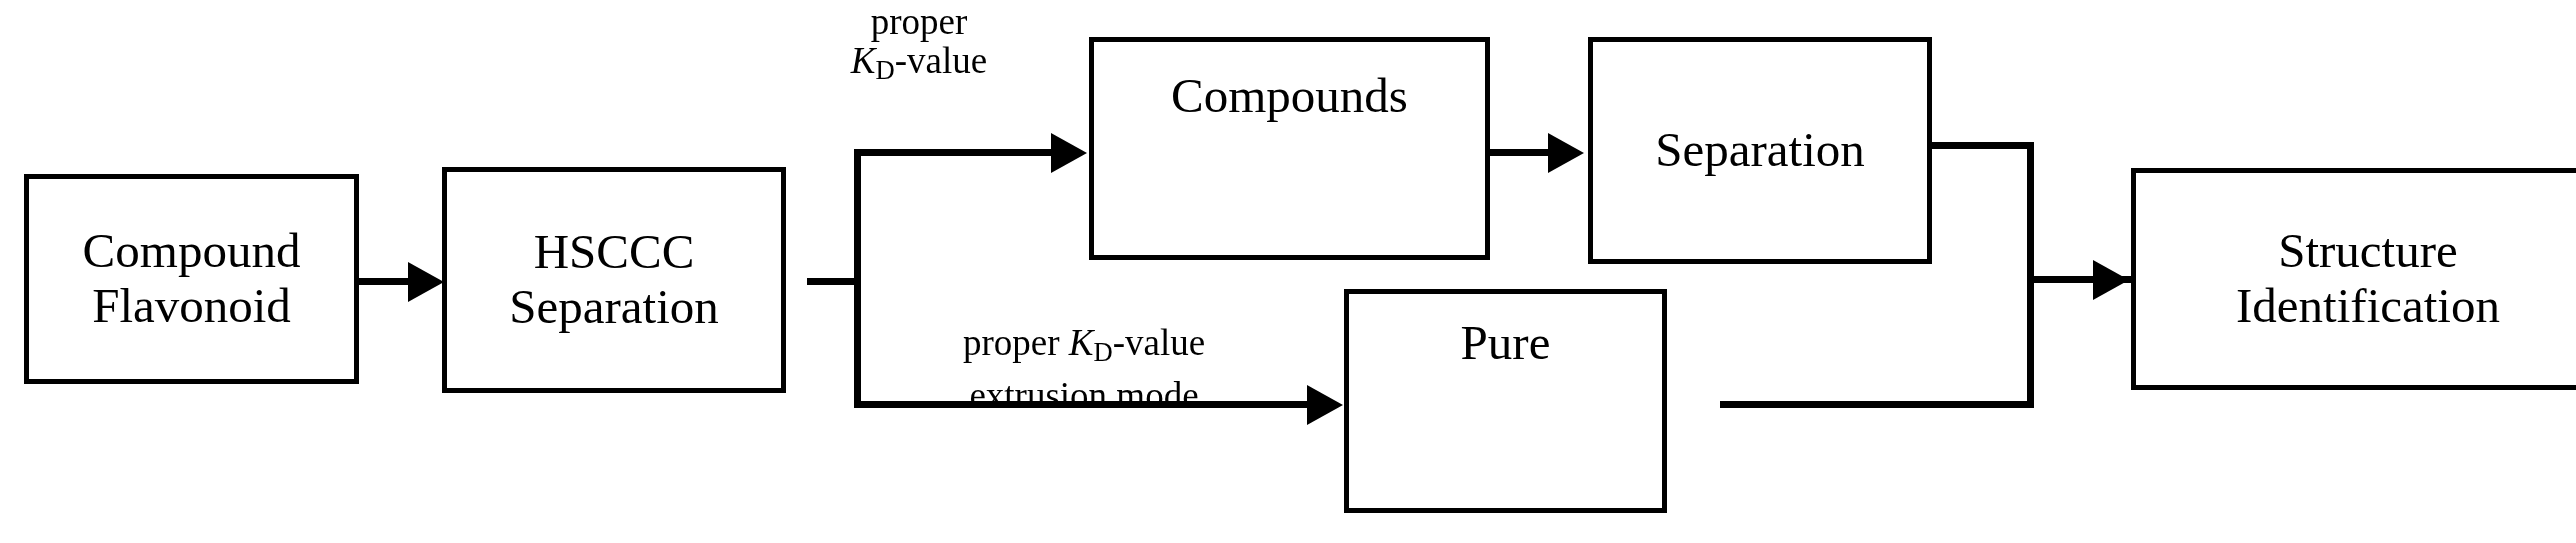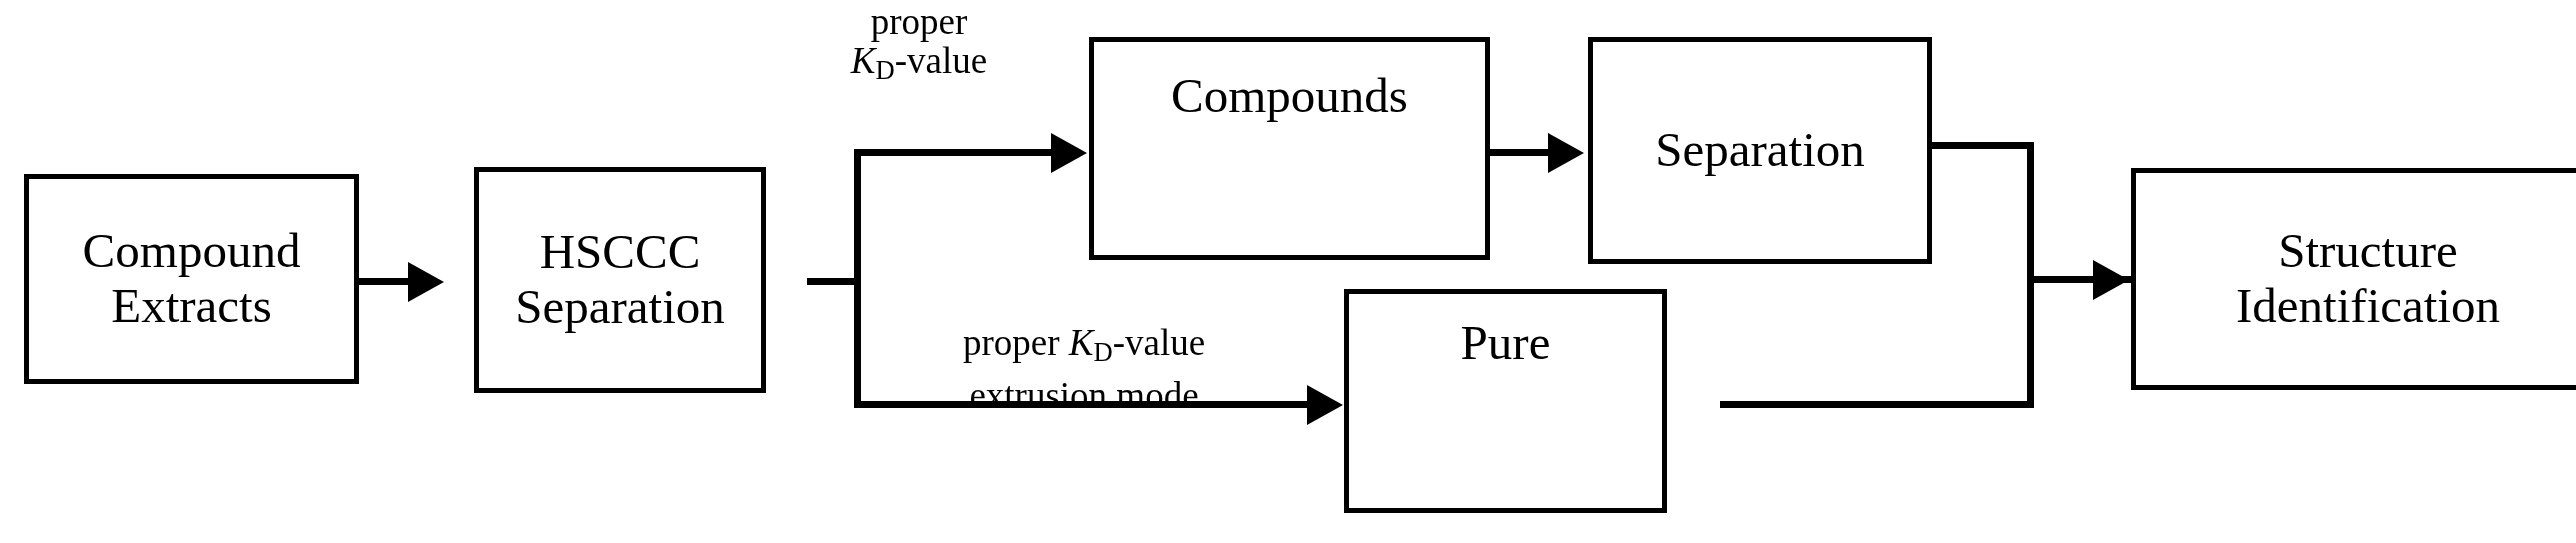--- a/index.html
+++ b/index.html
@@ -108,24 +108,24 @@
     <span class="ln"><span class="kd">K</span><span class="sub">D</span><span>-value</span></span>
   </div>
 
   <div class="edge-label" style="left:862px; top:323px; width:444px;">
     <span class="ln"><span>proper </span><span class="kd">K</span><span class="sub">D</span><span>-value</span></span>
     <span class="ln" style="margin-top:10px;">extrusion mode</span>
   </div>
 
   <div class="node" style="left:24px; top:174px; width:335px; height:210px;">
     <span class="ln">Compound</span>
-    <span class="ln">Extracts</span>
+    <span class="ln">Flavonoid</span>
   </div>
 
-  <div class="node" style="left:442px; top:167px; width:292px; height:226px;margin-left:32px;">
+  <div class="node" style="left:442px; top:167px; width:344px; height:226px;">
     <span class="ln">HSCCC</span>
     <span class="ln">Separation</span>
   </div>
 
   <div class="node" style="left:1089px; top:37px; width:401px; height:223px; justify-content:flex-start; padding-top:27px;">
     <span class="ln">Compounds</span>
   </div>
 
   <div class="node" style="left:1588px; top:37px; width:344px; height:227px;">
     <span class="ln">Separation</span>

